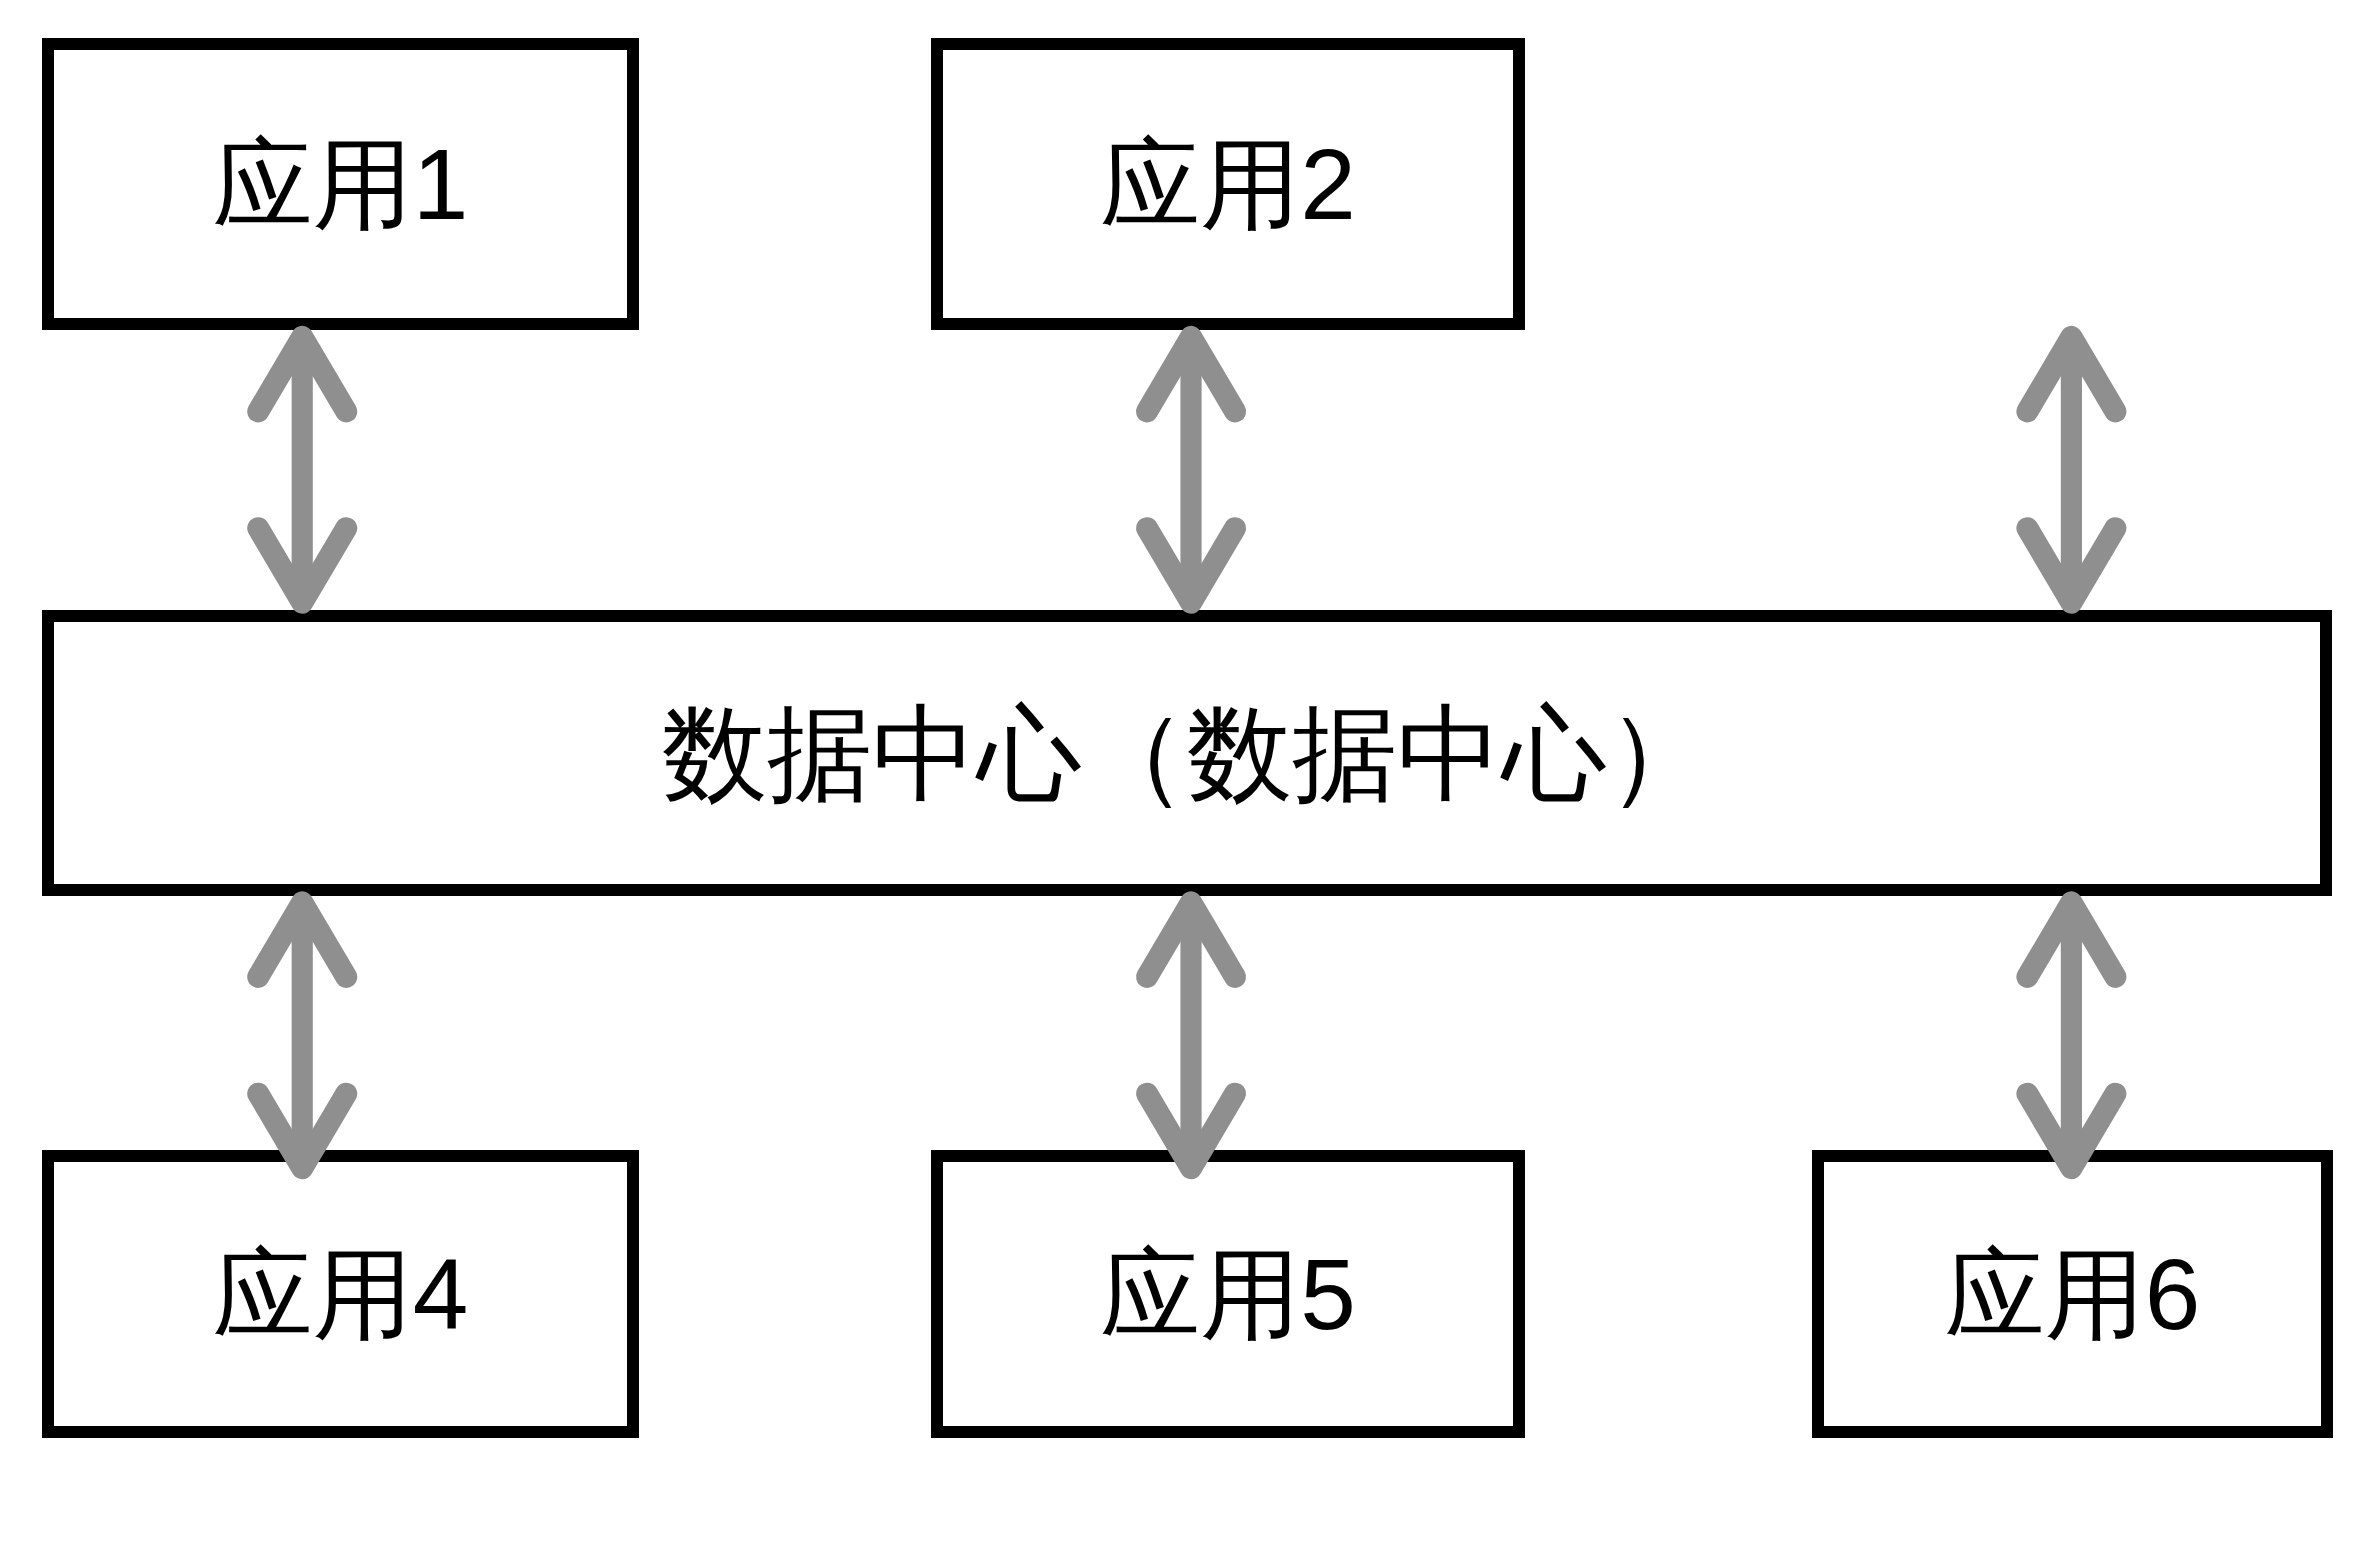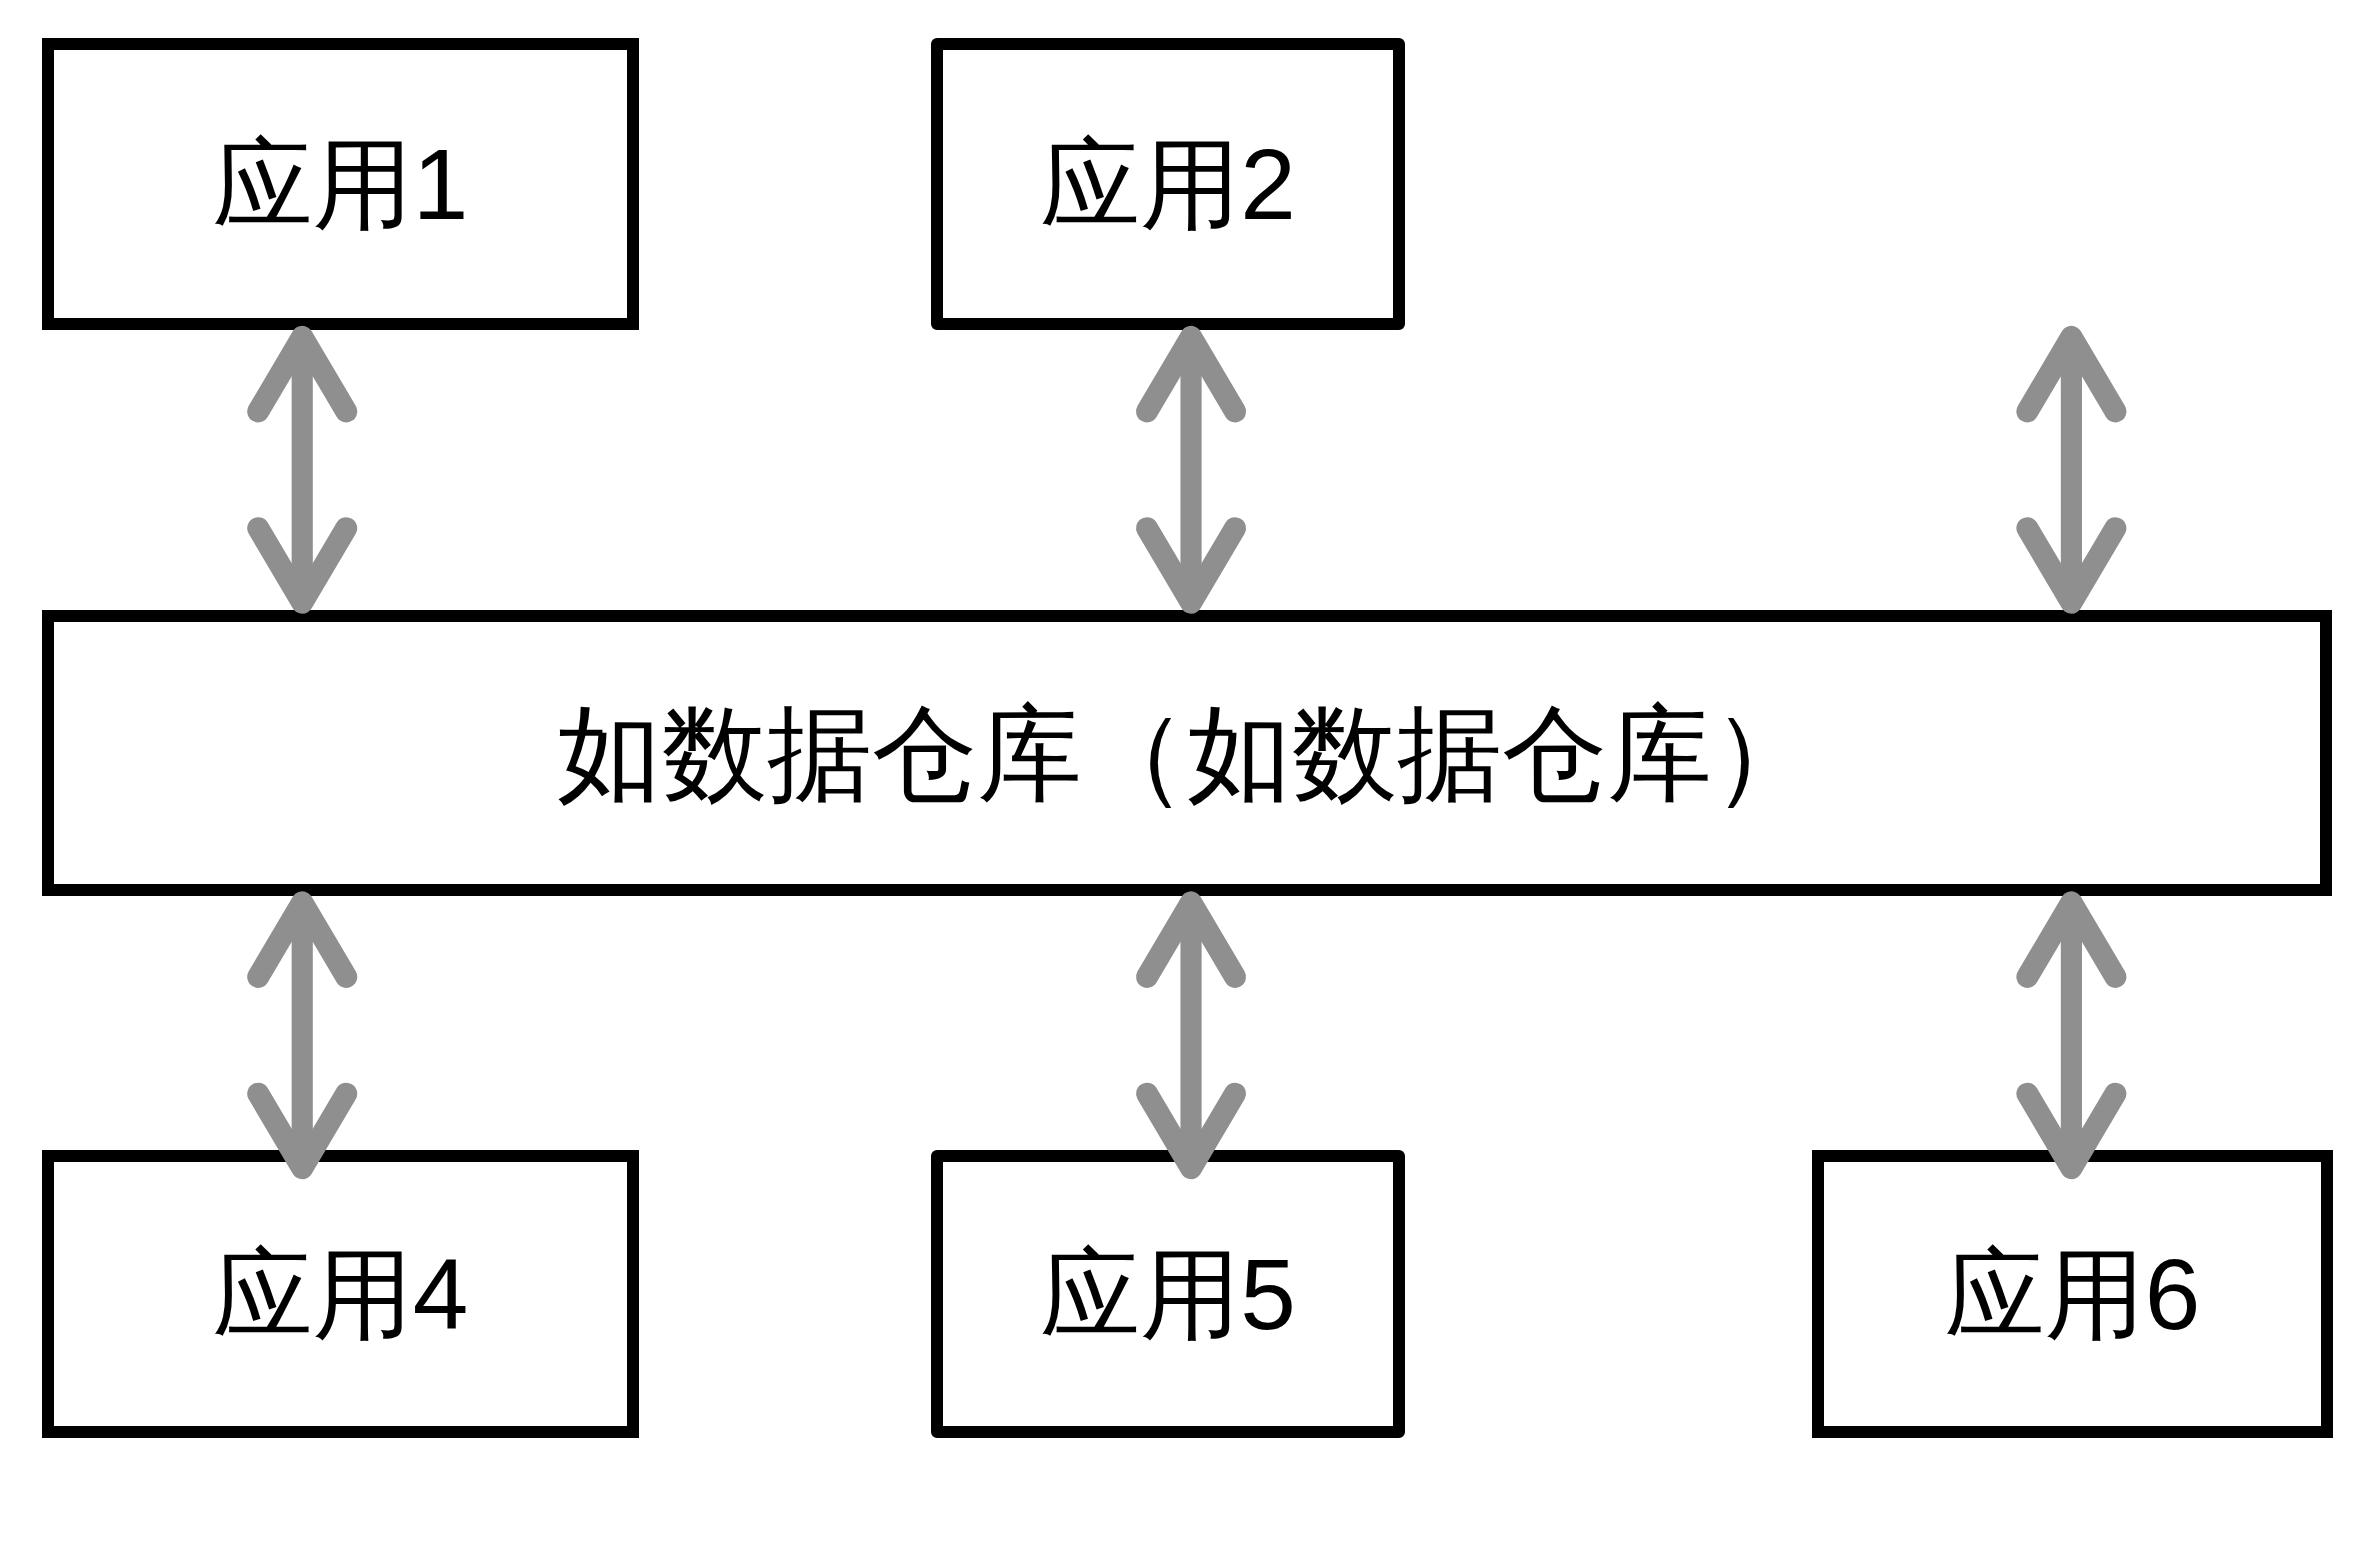--- a/index.html
+++ b/index.html
@@ -24,21 +24,21 @@
     border:12px solid var(--border-color);
     background:var(--bg-color);
     display:flex;
     align-items:center;
     justify-content:center;
     text-align:center;
   }
   .app-box{font-size:100px;line-height:1;}
   .hub-box{font-size:105px;line-height:1;}
   .app-1,.app-4{left:42px;width:597px;}
-  .app-2,.app-5{left:931px;width:474px;border-radius:6px;}
+  .app-2,.app-5{left:931px;width:594px;}
   .app-3,.app-6{left:1812px;width:521px;}
   .row-top{top:38px;height:292px;}
   .row-bottom{top:1150px;height:288px;}
   .hub-box{left:42px;top:610px;width:2290px;height:286px;}
   .connector-layer{
     position:absolute;
     left:0;top:0;
     width:2377px;height:1544px;
     pointer-events:none;
   }
@@ -62,21 +62,21 @@
 <div class="canvas">
 
   <div class="node app-box app-1 row-top">
     <span>应用1</span>
   </div>
   <div class="node app-box app-2 row-top">
     <span>应用2</span>
   </div>
 
   <div class="node hub-box">
-    <span>如数据仓库（如数据仓库）</span>
+    <span>数据中心（数据中心）</span>
   </div>
 
   <div class="node app-box app-4 row-bottom">
     <span>应用4</span>
   </div>
   <div class="node app-box app-5 row-bottom">
     <span>应用5</span>
   </div>
   <div class="node app-box app-6 row-bottom">
     <span>应用6</span>

